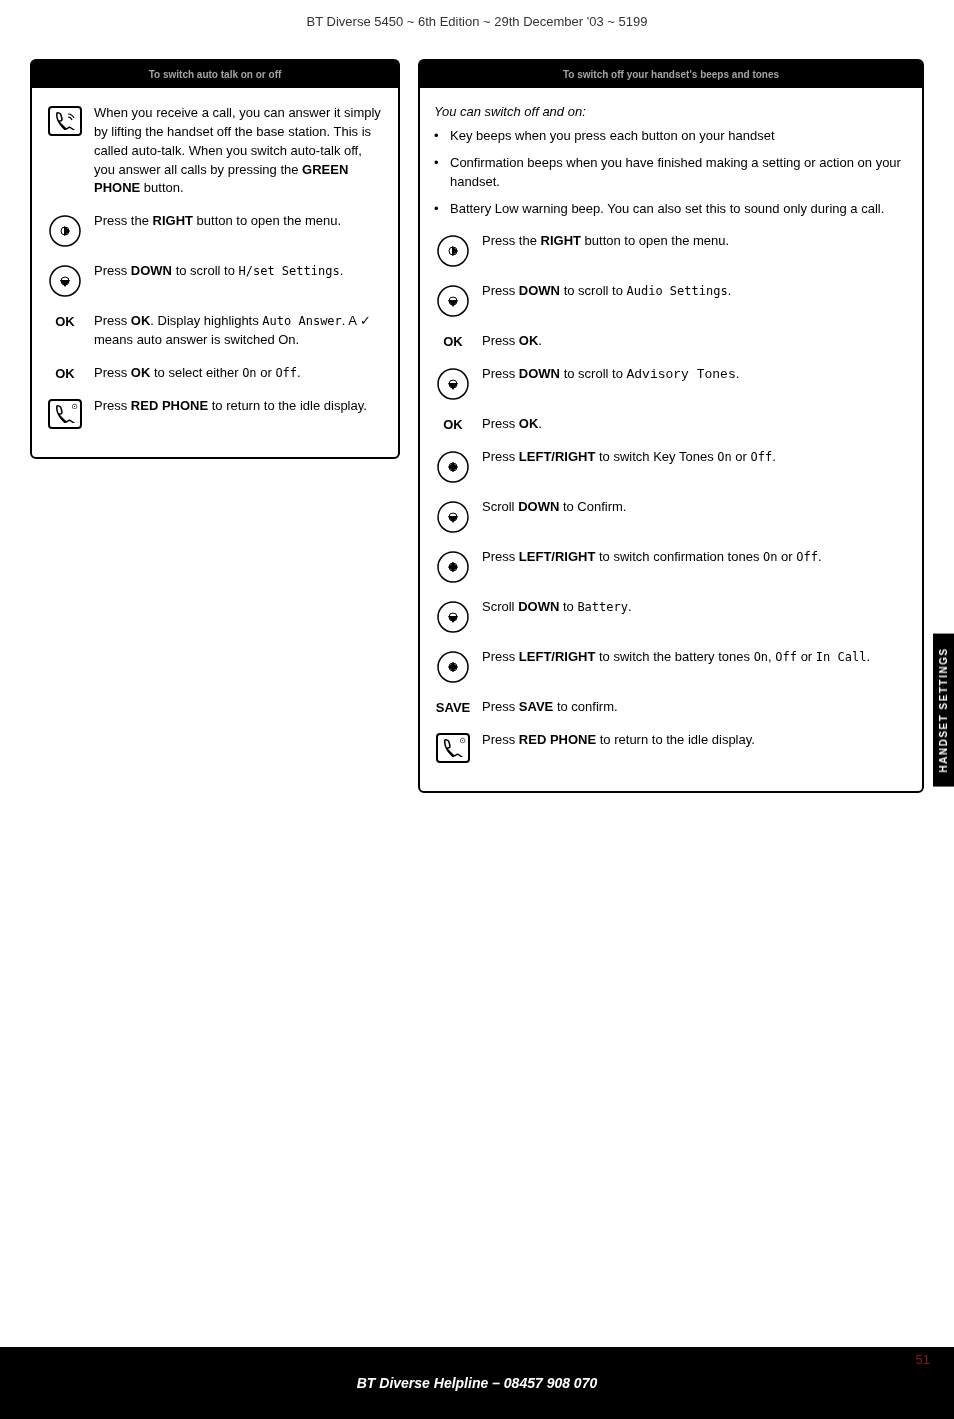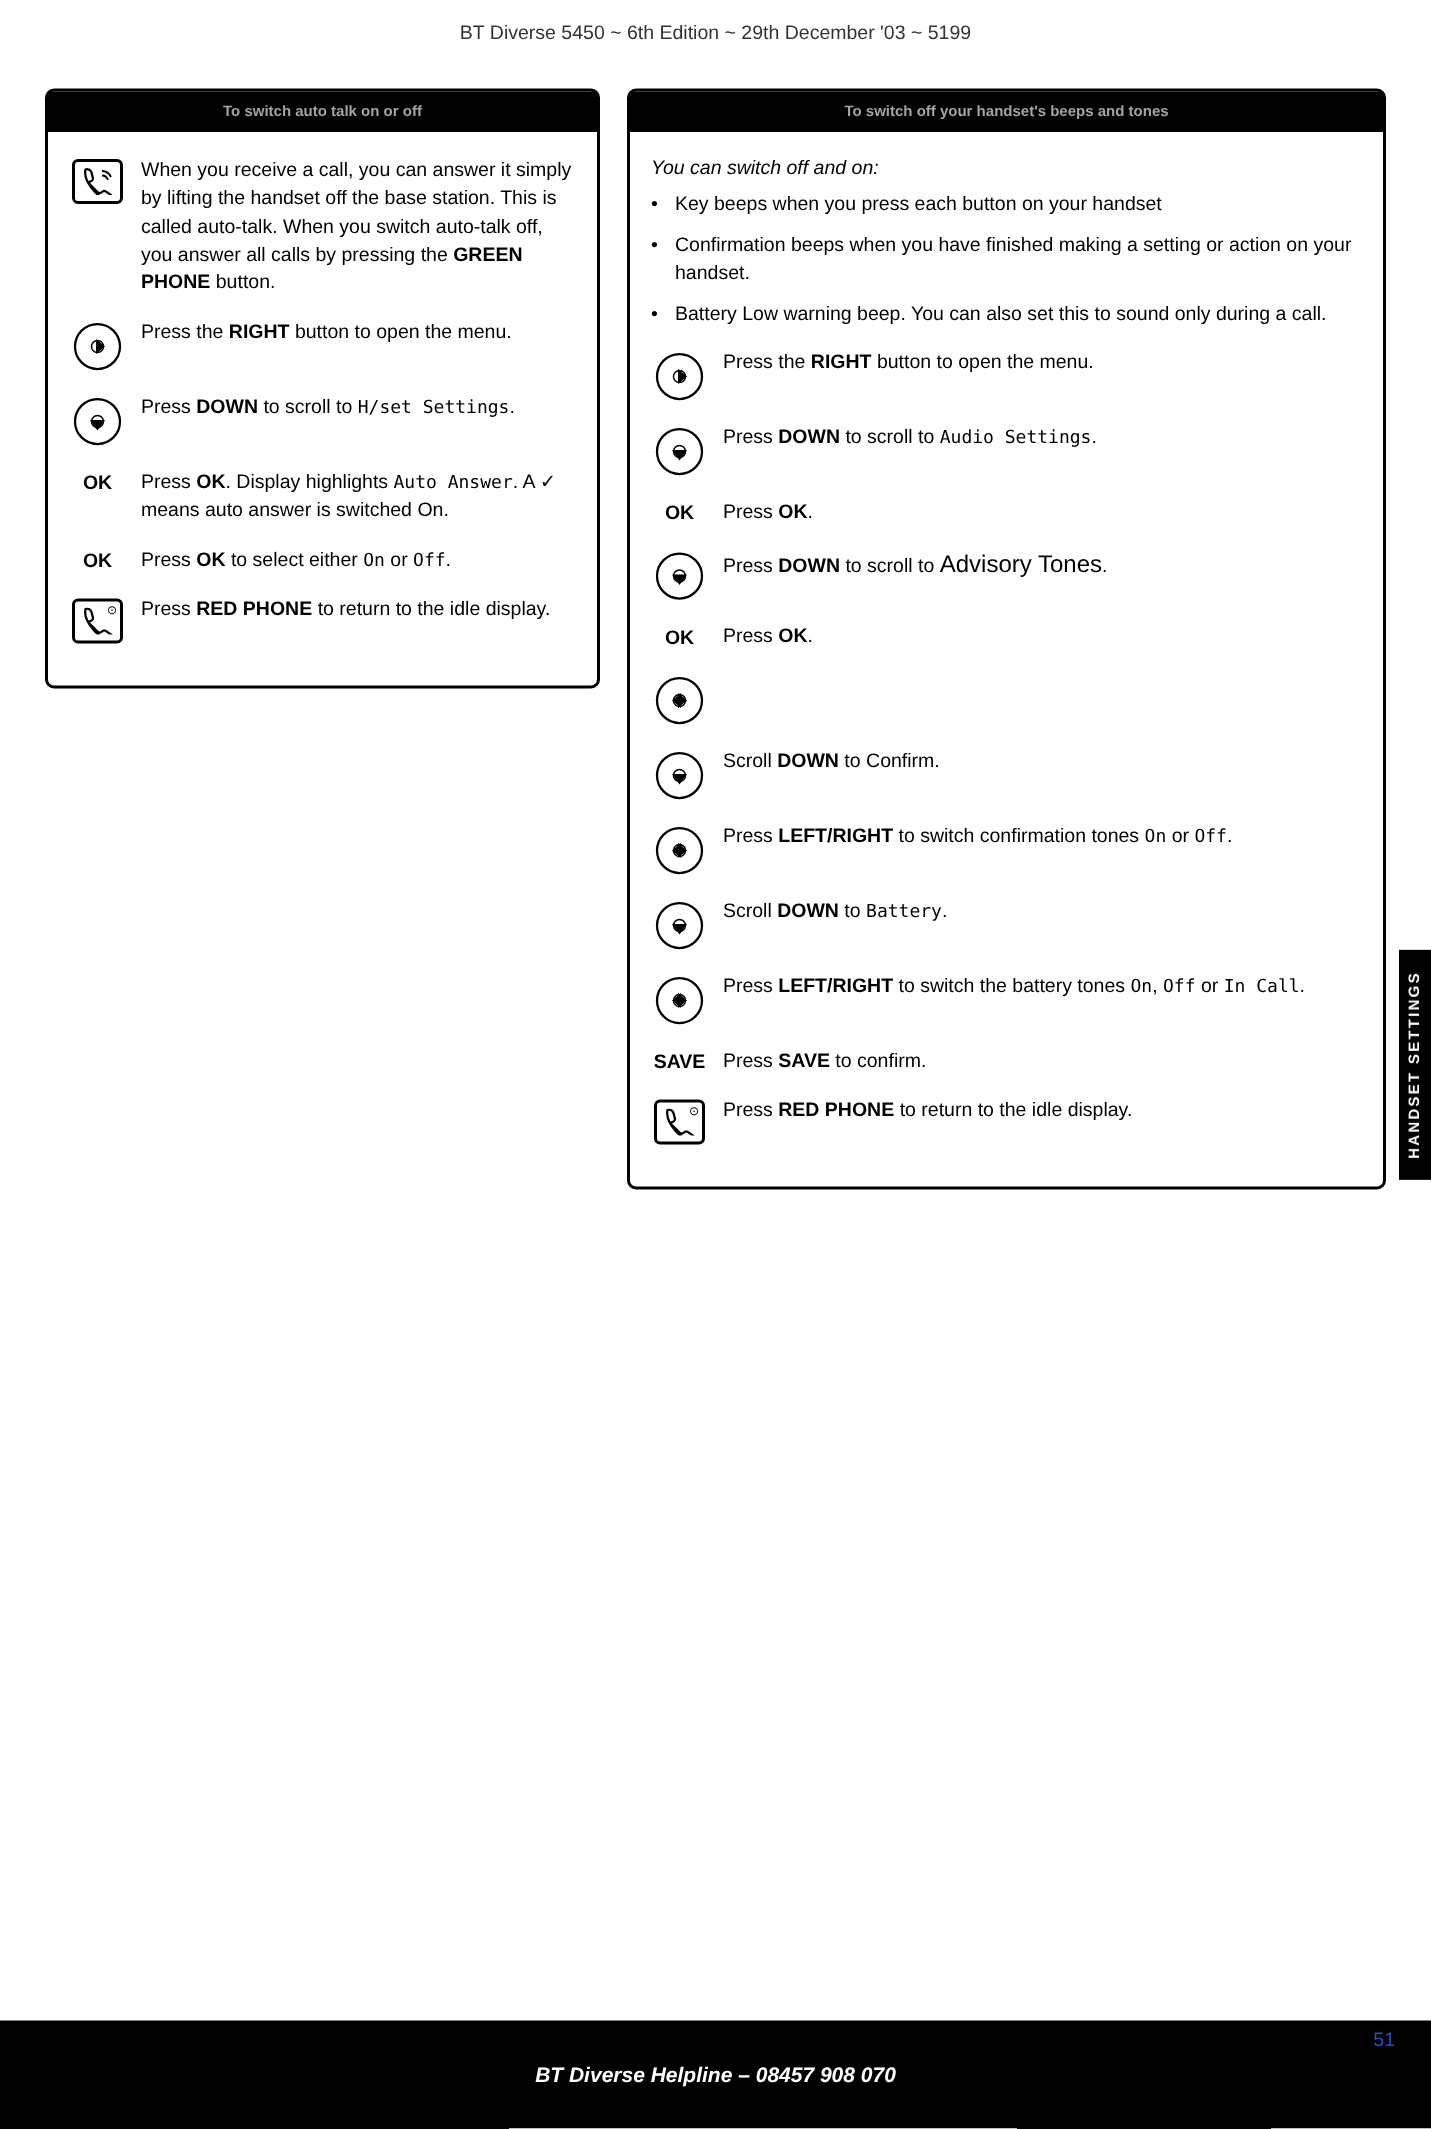--- a/index.html
+++ b/index.html
@@ -258,39 +258,42 @@
 
         <div class="instruction-row">
           <div class="icon-cell">
             <svg width="34" height="34" viewBox="0 0 34 34">
               <circle cx="17" cy="17" r="15" fill="none" stroke="#000" stroke-width="1.5"></circle>
               <polygon points="17,23 12,16 22,16" fill="#000"></polygon>
               <circle cx="17" cy="17" r="4" fill="none" stroke="#000" stroke-width="1"></circle>
             </svg>
           </div>
           <div class="text-cell">
-            Press <b>DOWN</b> to scroll to <span style="font-family:Liberation Sans, sans-serif;font-size:16px;">Advisory Tones</span>.
+            Press <b>DOWN</b> to scroll to <span style="font-family:Liberation Mono, monospace;font-size:13px;">Advisory Tones</span>.
           </div>
         </div>
 
         <div class="instruction-row">
           <div class="label-cell">
               <b>OK</b>
             </div>
           <div class="text-cell">Press <b>OK</b>.</div>
         </div>
 
         <div class="instruction-row">
           <div class="icon-cell">
             <svg width="34" height="34" viewBox="0 0 34 34">
               <circle cx="17" cy="17" r="15" fill="none" stroke="#000" stroke-width="1.5"></circle>
               <polygon points="12,17 18,12 18,22" fill="#000"></polygon>
               <polygon points="22,17 16,12 16,22" fill="#000"></polygon>
               <circle cx="17" cy="17" r="4" fill="none" stroke="#000" stroke-width="1"></circle>
             </svg>
+          </div>
+          <div class="text-cell">
+            Press <b>LEFT/RIGHT</b> to switch Key Tones <span style="font-family:monospace;font-size:12px;">On</span> or <span style="font-family:monospace;font-size:12px;">Off</span>.
           </div>
         </div>
 
         <div class="instruction-row">
           <div class="icon-cell">
             <svg width="34" height="34" viewBox="0 0 34 34">
               <circle cx="17" cy="17" r="15" fill="none" stroke="#000" stroke-width="1.5"></circle>
               <polygon points="17,23 12,16 22,16" fill="#000"></polygon>
               <circle cx="17" cy="17" r="4" fill="none" stroke="#000" stroke-width="1"></circle>
             </svg>
@@ -366,13 +369,13 @@
     </div>
   </div>
 </div>
 
 <div style="position:fixed;right:0;top:50%;transform:translateY(-50%);background:#000;color:#fff;writing-mode:vertical-rl;text-orientation:mixed;transform:translateY(-50%) rotate(180deg);font-size:10px;font-weight:bold;padding:14px 5px;letter-spacing:1.5px;text-transform:uppercase;z-index:10;">HANDSET SETTINGS</div>
 
 <div style="position:absolute;bottom:0;left:0;right:0;background:#000;color:#fff;text-align:center;padding:28px;font-size:14px;font-style:italic;font-weight:bold;">
   <span>BT Diverse Helpline – 08457 908 070</span>
 </div>
 
-<div style="position:absolute;bottom:52px;right:24px;font-size:13px;color:#1d4ed8;">51</div>
+<div style="position:absolute;bottom:52px;right:24px;font-size:13px;color:#7f1d1d;">51</div>
 
 </body></html>

